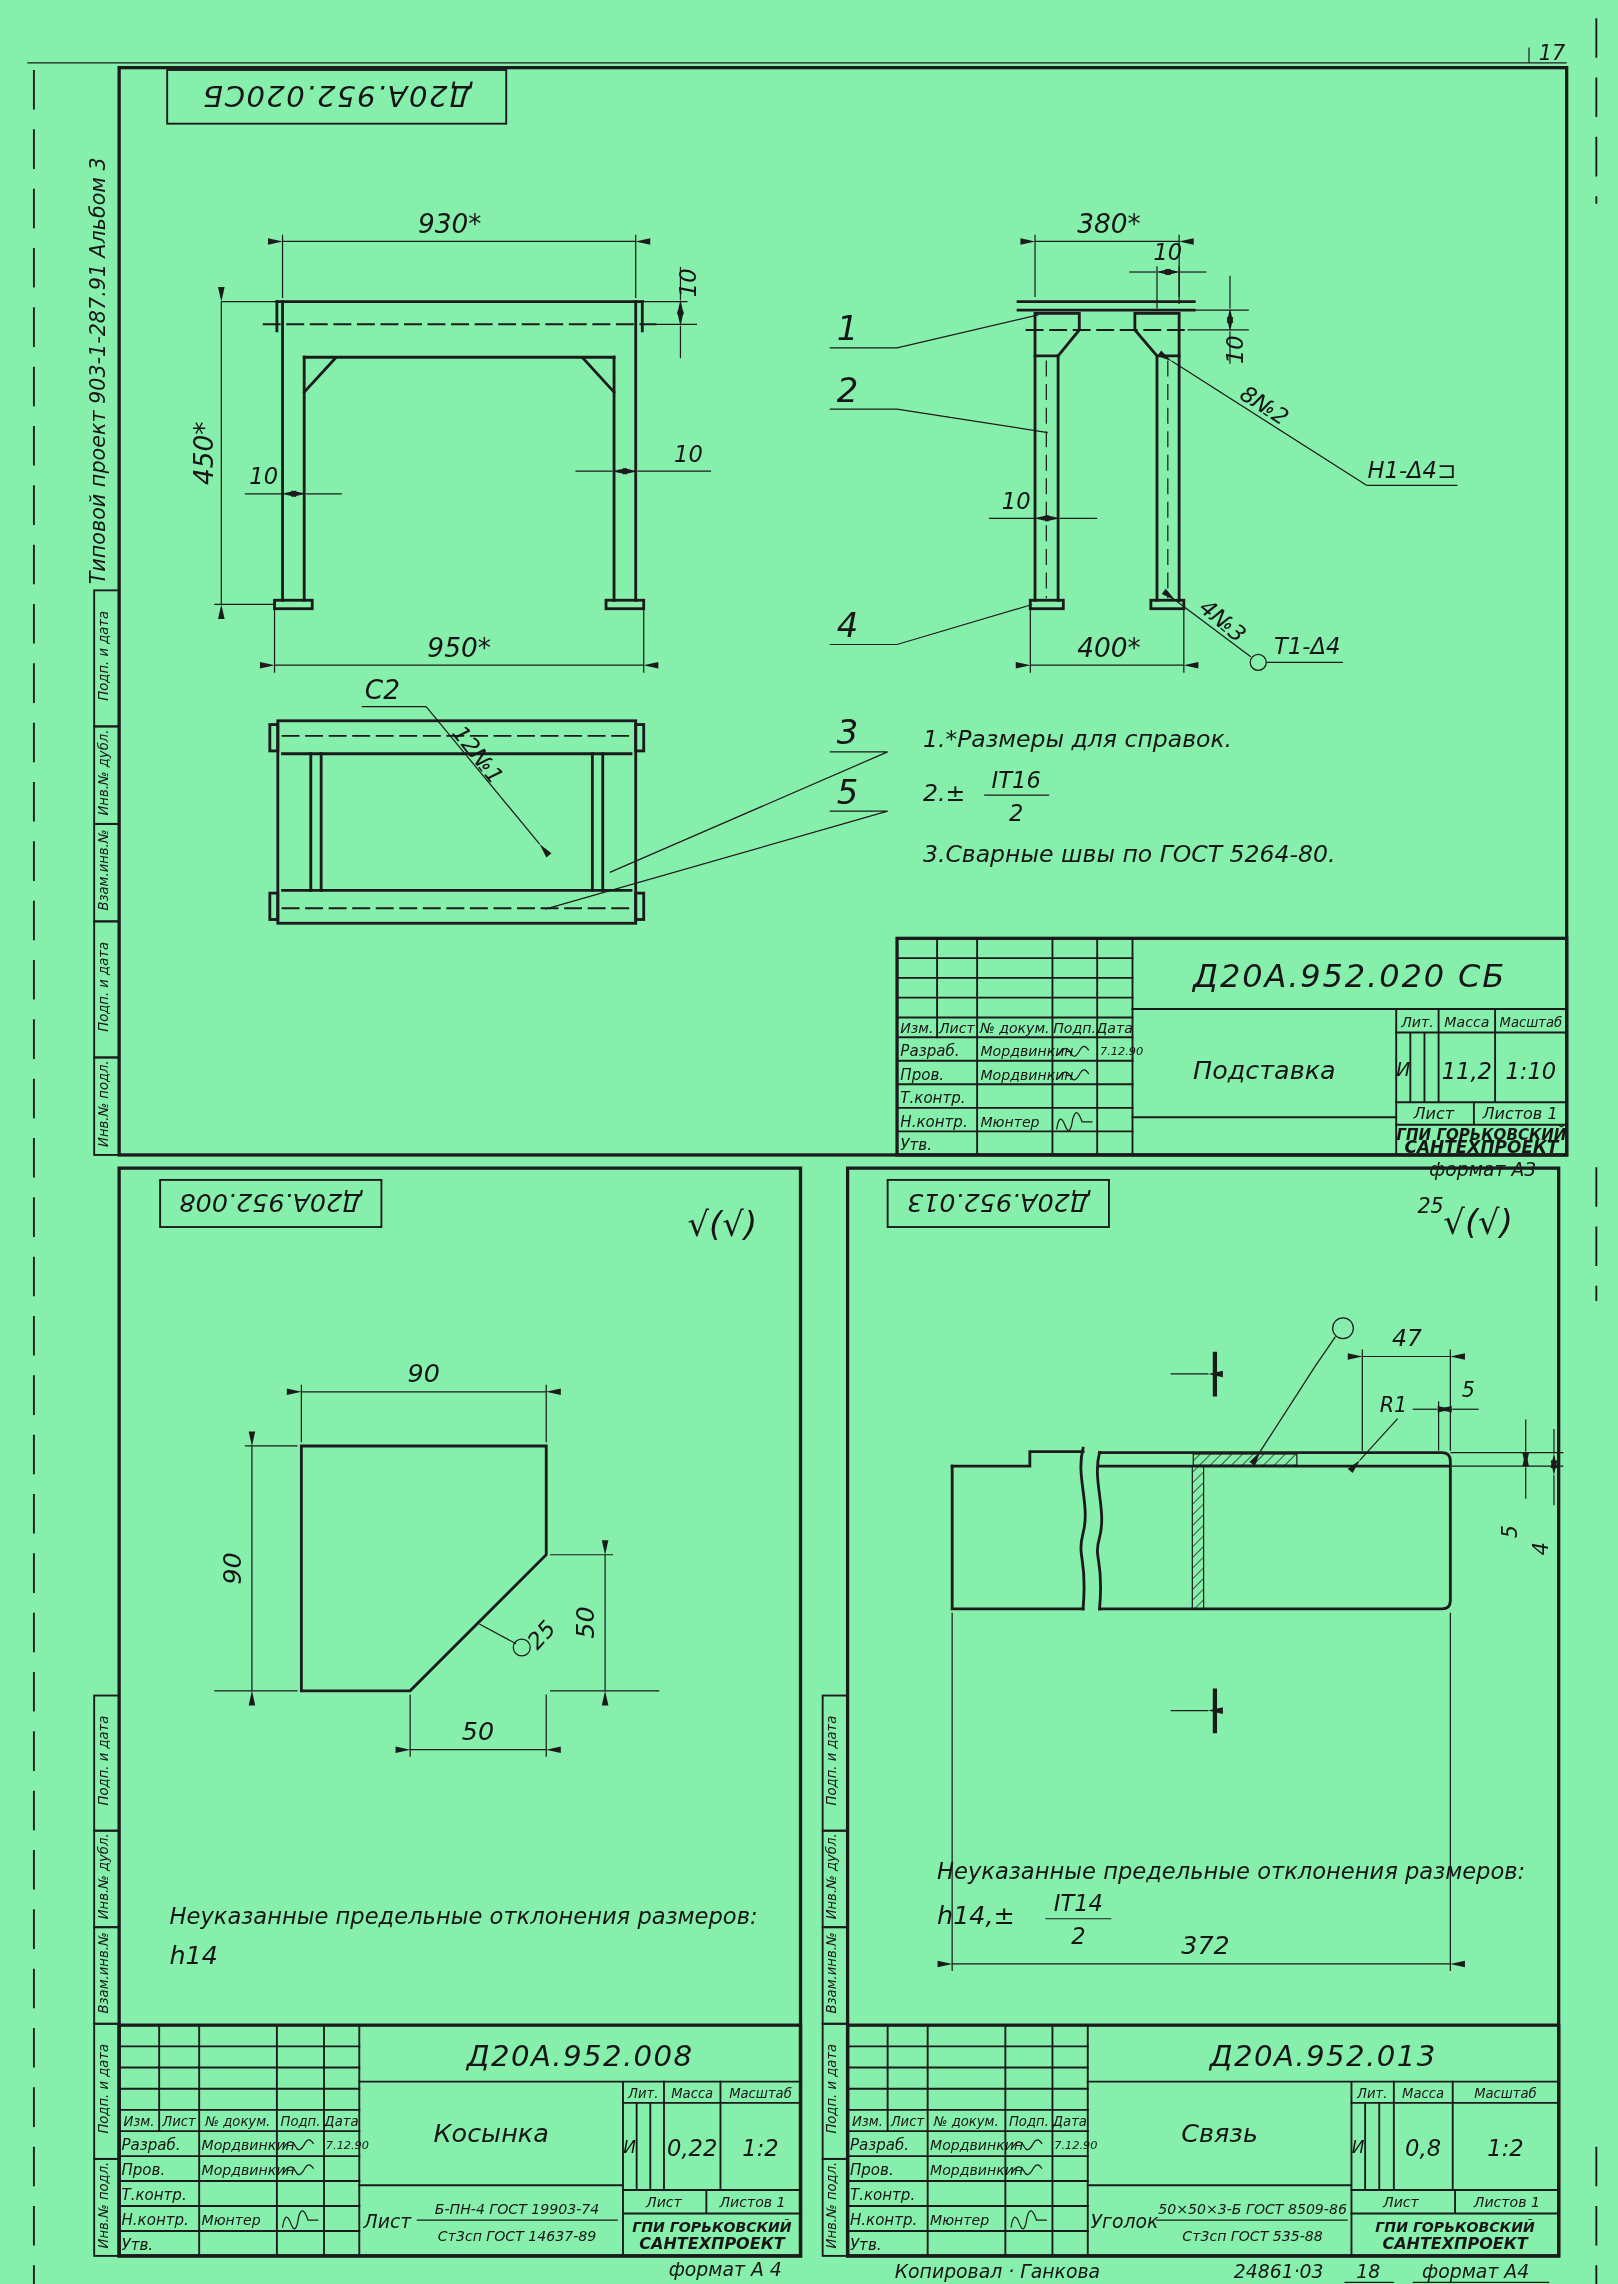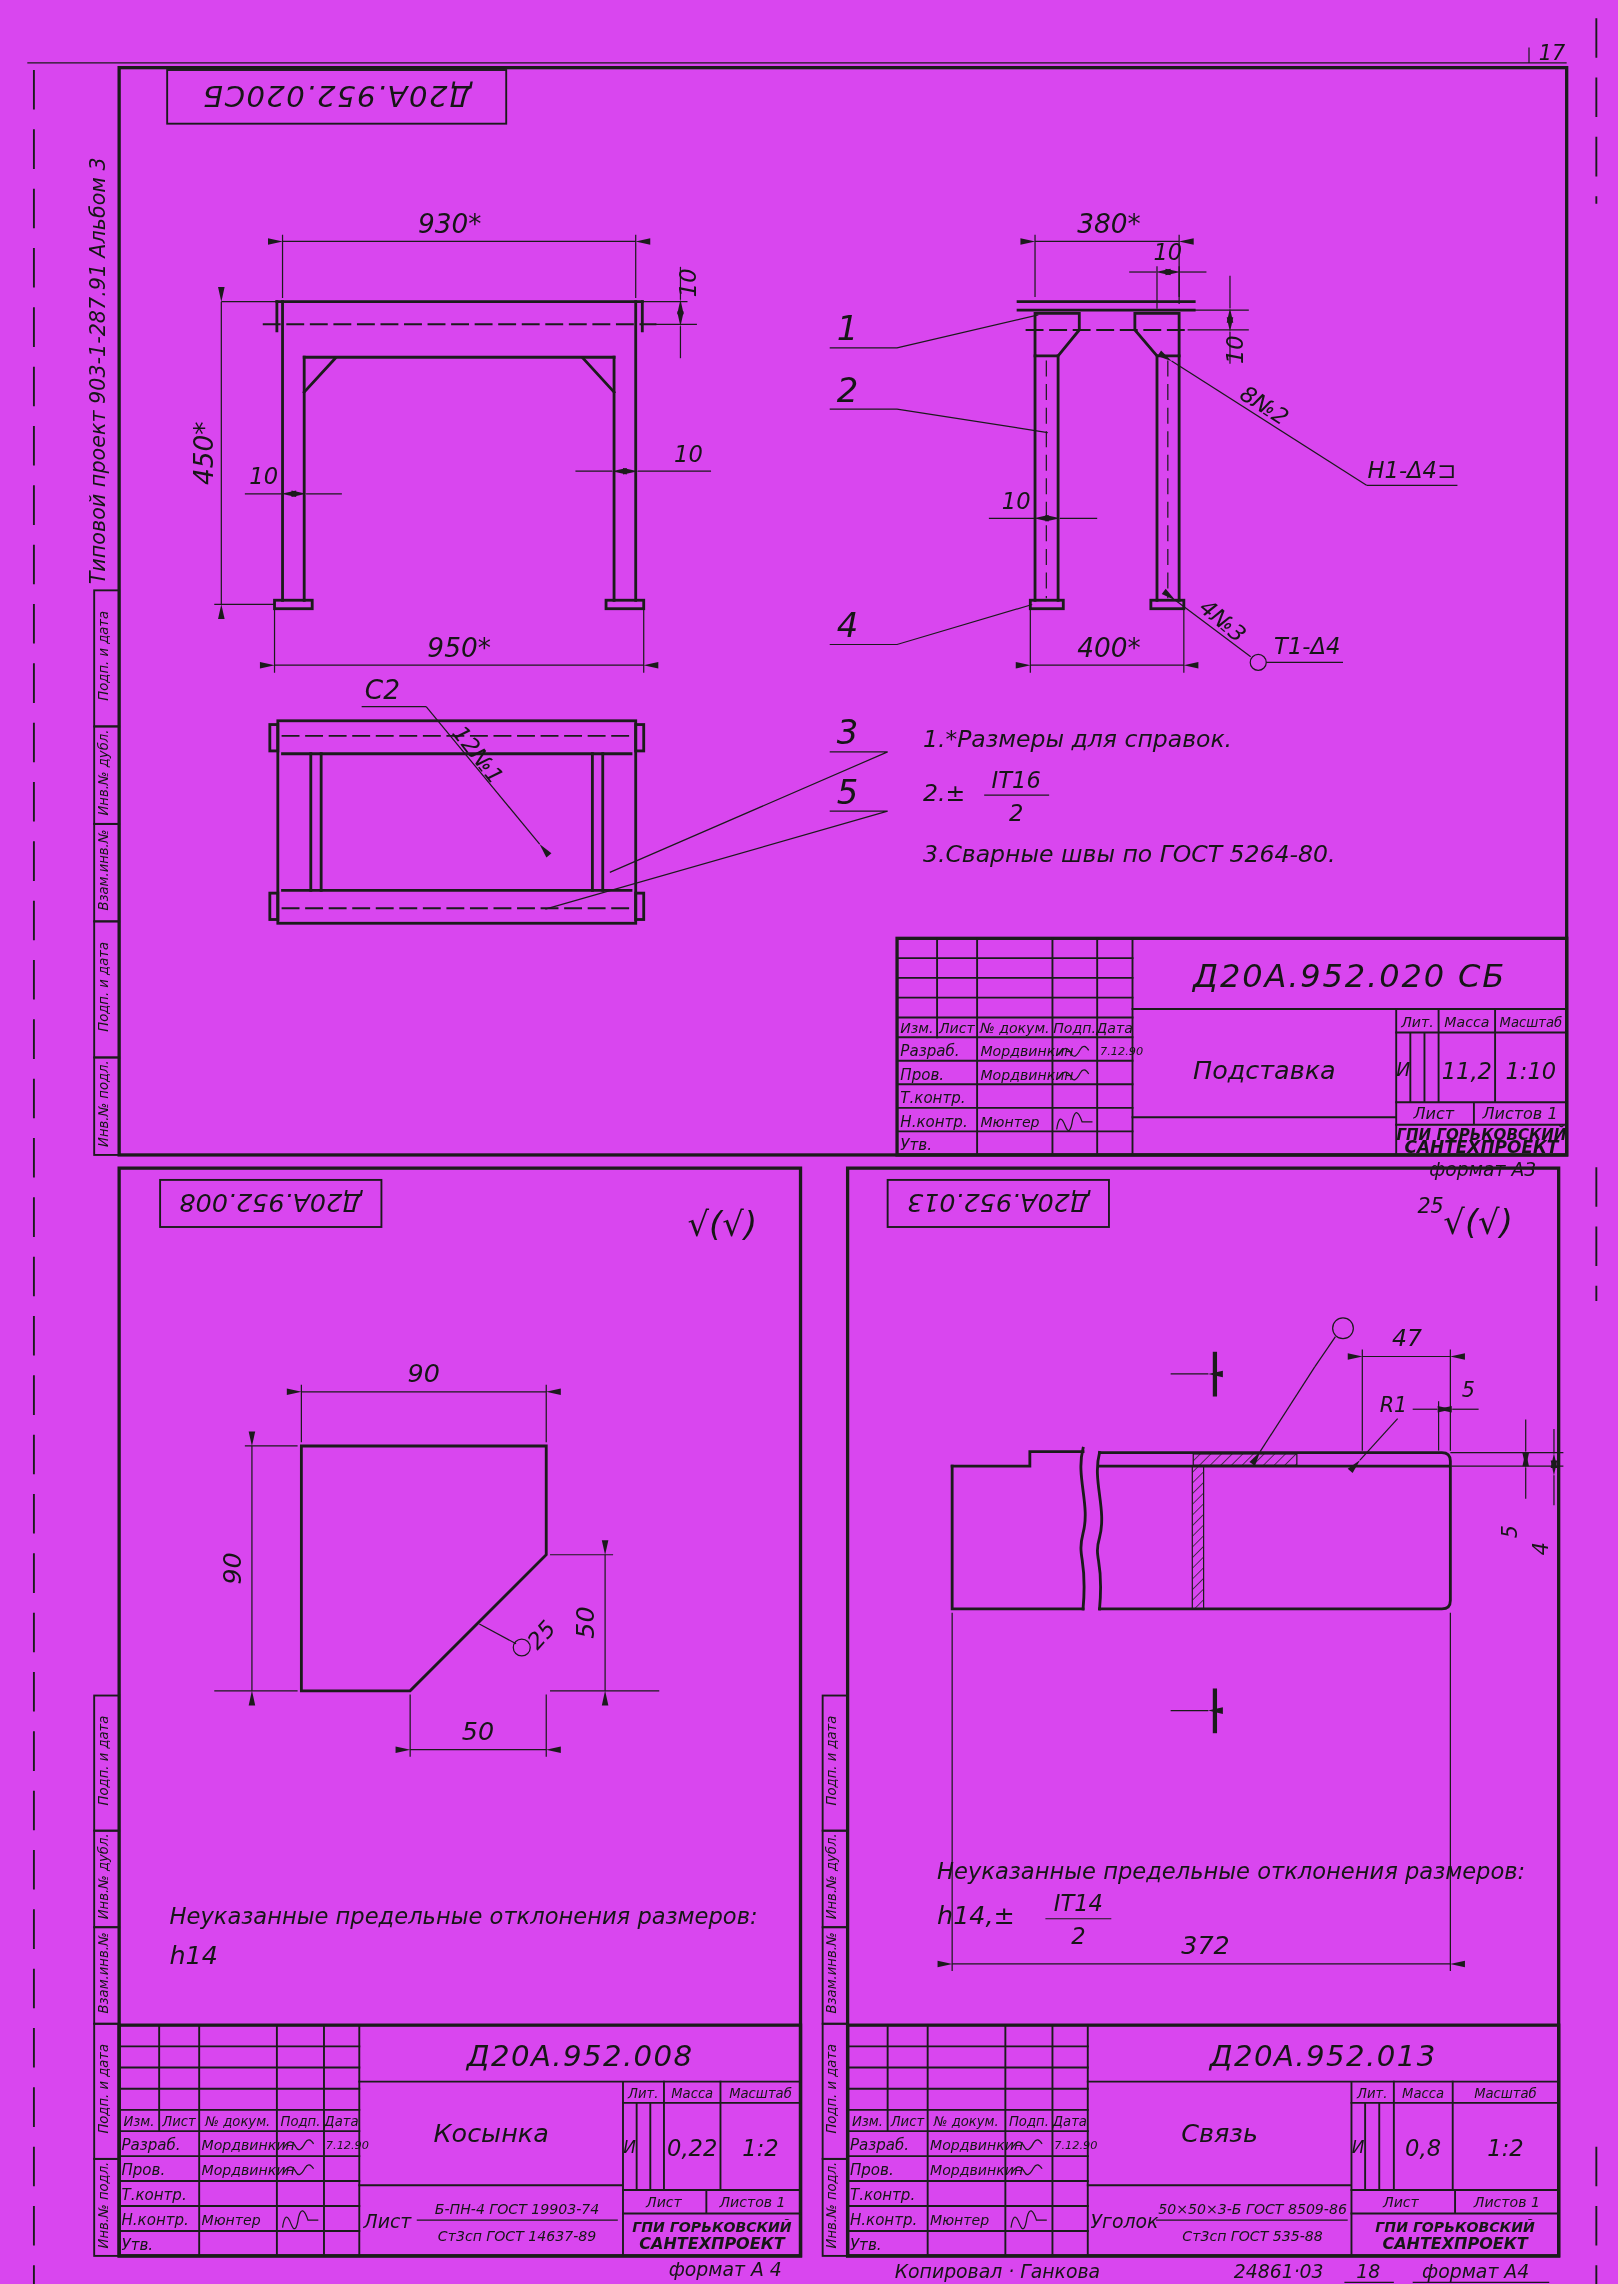--- a/index.html
+++ b/index.html
@@ -1,16 +1,16 @@
 <!DOCTYPE html>
 <html style="font-size:7.5px"><head>
 <meta charset="utf-8">
 <style>
   html,body{margin:0;padding:0;background:#e8e8e4;}
-  .page{position:relative;width:1618px;height:2284px;background:#d946ef;font-family:"DejaVu Sans",sans-serif;}
+  .page{position:relative;width:1618px;height:2284px;background:#86efac;font-family:"DejaVu Sans",sans-serif;}
   svg{position:absolute;left:0;top:0;}
   
   .thick{stroke:#1b1b1b;stroke-width:6;fill:none;stroke-linecap:square}
   .med{stroke:#1b1b1b;stroke-width:4;fill:none;stroke-linecap:square}
   .thin{stroke:#1b1b1b;stroke-width:2.6;fill:none;stroke-linecap:butt}
   .frame{stroke:#1b1b1b;stroke-width:7;fill:none}
   .dash{stroke-dasharray:34 16}
   .bind{stroke-dasharray:80 46}
   .hatchr{fill:url(#hatch);stroke:#1b1b1b;stroke-width:2.6}
   

